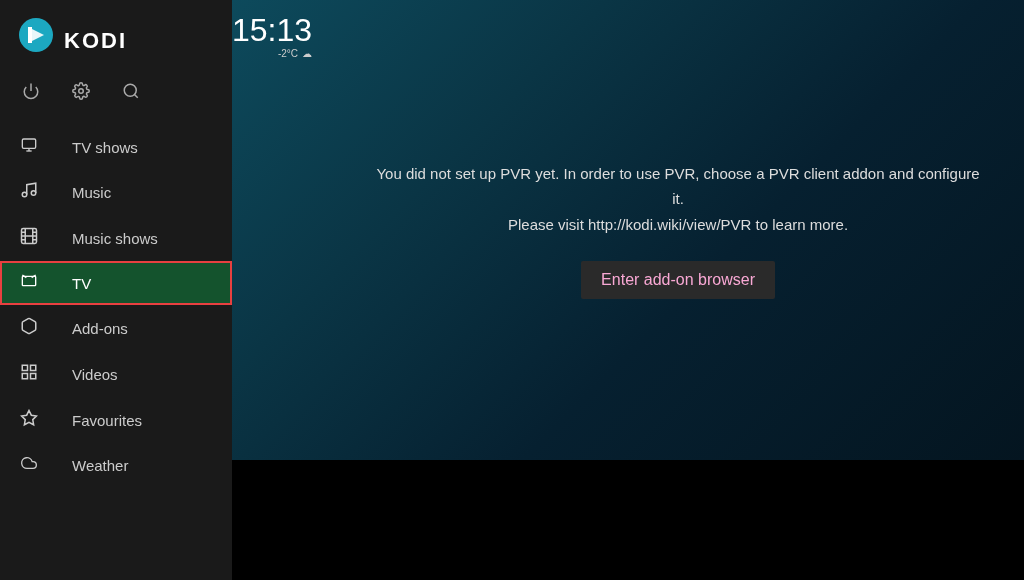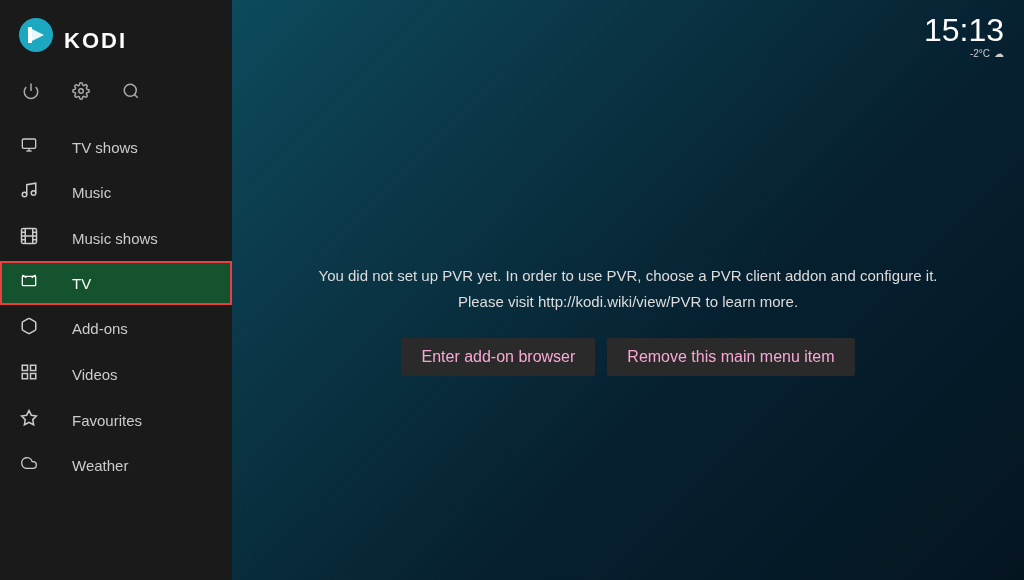--- a/index.html
+++ b/index.html
@@ -89,24 +89,23 @@
       color: inherit;
     }
 
     .nav-item-label {
       font-size: 15px;
     }
 
     
     .main-content {
       flex: 1;
-      height: 580px;
+      height: 460px;
       background: linear-gradient(135deg, #0d4a5c 0%, #0a3545 30%, #062030 60%, #041520 100%);
       display: flex;
-      flex-direction: column;
       position: relative;
     }
 
     .top-bar {
       display: flex;
       justify-content: flex-end;
       align-items: flex-start;
       padding: 14px 20px 0 0;
     }
 
@@ -304,16 +303,15 @@
   </div>
 
   <div class="pvr-message-area">
     <p class="pvr-message-text">
       <span>You did not set up PVR yet. In order to use PVR, choose a PVR client addon and configure it.</span>
       <br>
       <span>Please visit http://kodi.wiki/view/PVR to learn more.</span>
     </p>
     <div class="pvr-buttons">
       <button class="pvr-btn">Enter add-on browser</button>
-      <button class="pvr-btn">Remove this main menu item</button>
     </div>
   </div>
 </div>
 
 </body></html>

